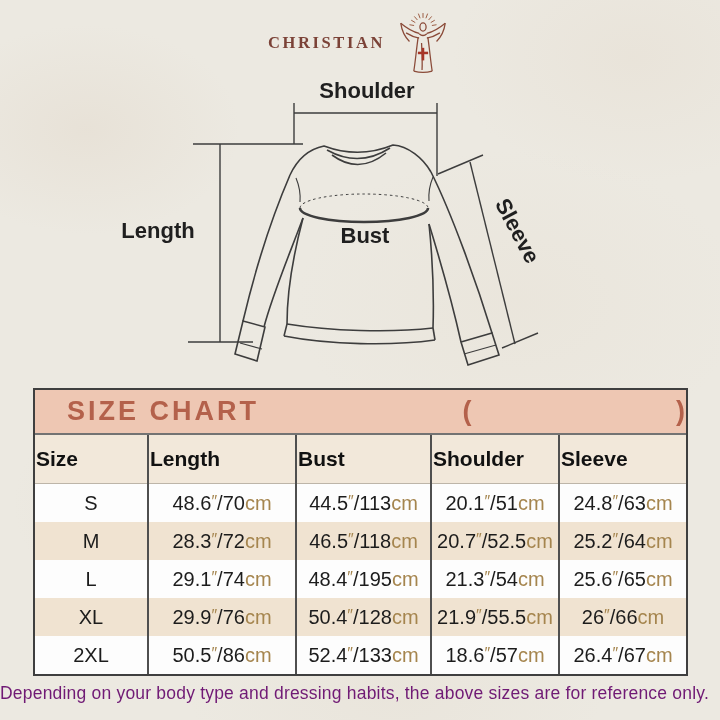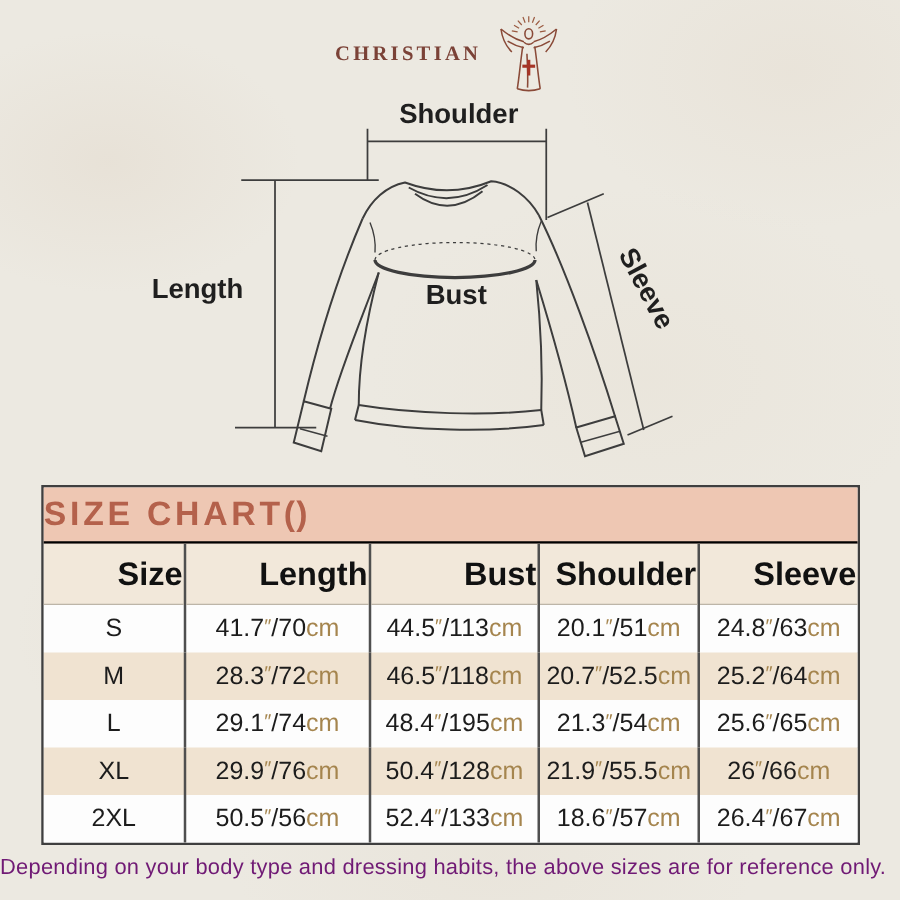--- a/index.html
+++ b/index.html
@@ -39,32 +39,32 @@
   .lbl-length{left:118px;top:219px;width:80px;}
   .lbl-bust{left:329px;top:224px;width:72px;}
   .lbl-sleeve{left:477px;top:219px;width:80px;transform:rotate(62deg);}
 
   
   .sizechart{
     position:absolute;left:33px;top:388px;width:655px;
     border:2px solid #3f3f3f;background:#fdfdfd;box-sizing:border-box;
   }
   .title-bar{
-    height:43px;background:#eec7b3;border-bottom:2px solid #000000;
-    display:flex;align-items:center;justify-content:flex-start;
-    color:#b4614b;font-weight:bold;white-space:nowrap;
+    height:43px;background:#eec7b3;border-bottom:2px solid #737373;
+    display:flex;align-items:center;justify-content:space-between;
+    color:#b4614b;font-weight:bold;white-space:nowrap;padding-left:32px;
   }
   .title-main{font-size:27px;letter-spacing:3px;}
   .title-paren{font-size:27px;letter-spacing:1px;}
   .title-units{font-size:18px;letter-spacing:1.5px;padding-top:3px;}
   table{border-collapse:collapse;width:100%;table-layout:fixed;}
   th{
-    height:46px;font-size:26px;font-weight:bold;background:#f2e8da;
+    height:46px;font-size:21px;font-weight:bold;background:#f2e8da;
     border-right:2px solid #4f4f4f;border-bottom:1px solid #bdb5a8;
-    text-align:right;color:#111;
+    text-align:left;color:#111;
   }
   td{
     height:36px;font-size:20px;text-align:center;
     border-right:2px solid #4f4f4f;background:#fdfdfd;color:#1c1c1c;
     white-space:nowrap;
   }
   th:last-child,td:last-child{border-right:none;}
   tr.row-beige td{background:#f0e3d1;}
   .unit{color:#a5854e;}
   .mark{color:#a5854e;font-size:0.8em;vertical-align:0.18em;}
@@ -186,21 +186,21 @@
         <th>Size</th>
         <th>Length</th>
         <th>Bust</th>
         <th>Shoulder</th>
         <th>Sleeve</th>
       </tr>
     </thead>
     <tbody>
       <tr>
         <td><span>S</span></td>
-        <td><span>41.7</span><span class="mark">″</span><span>/</span><span>70</span><span class="unit">cm</span></td>
+        <td><span>48.6</span><span class="mark">″</span><span>/</span><span>70</span><span class="unit">cm</span></td>
         <td><span>44.5</span><span class="mark">″</span><span>/</span><span>113</span><span class="unit">cm</span></td>
         <td><span>20.1</span><span class="mark">″</span><span>/</span><span>51</span><span class="unit">cm</span></td>
         <td><span>24.8</span><span class="mark">″</span><span>/</span><span>63</span><span class="unit">cm</span></td>
       </tr>
       <tr class="row-beige">
         <td><span>M</span></td>
         <td><span>28.3</span><span class="mark">″</span><span>/</span><span>72</span><span class="unit">cm</span></td>
         <td><span>46.5</span><span class="mark">″</span><span>/</span><span>118</span><span class="unit">cm</span></td>
         <td><span>20.7</span><span class="mark">″</span><span>/</span><span>52.5</span><span class="unit">cm</span></td>
         <td><span>25.2</span><span class="mark">″</span><span>/</span><span>64</span><span class="unit">cm</span></td>
@@ -214,21 +214,21 @@
       </tr>
       <tr class="row-beige">
         <td><span>XL</span></td>
         <td><span>29.9</span><span class="mark">″</span><span>/</span><span>76</span><span class="unit">cm</span></td>
         <td><span>50.4</span><span class="mark">″</span><span>/</span><span>128</span><span class="unit">cm</span></td>
         <td><span>21.9</span><span class="mark">″</span><span>/</span><span>55.5</span><span class="unit">cm</span></td>
         <td><span>26</span><span class="mark">″</span><span>/</span><span>66</span><span class="unit">cm</span></td>
       </tr>
       <tr>
         <td><span>2XL</span></td>
-        <td><span>50.5</span><span class="mark">″</span><span>/</span><span>56</span><span class="unit">cm</span></td>
+        <td><span>50.5</span><span class="mark">″</span><span>/</span><span>86</span><span class="unit">cm</span></td>
         <td><span>52.4</span><span class="mark">″</span><span>/</span><span>133</span><span class="unit">cm</span></td>
         <td><span>18.6</span><span class="mark">″</span><span>/</span><span>57</span><span class="unit">cm</span></td>
         <td><span>26.4</span><span class="mark">″</span><span>/</span><span>67</span><span class="unit">cm</span></td>
       </tr>
     </tbody>
   </table>
 </div>
 
 <div class="footer">Depending on your body type and dressing habits, the above sizes are for reference only.</div>
 

